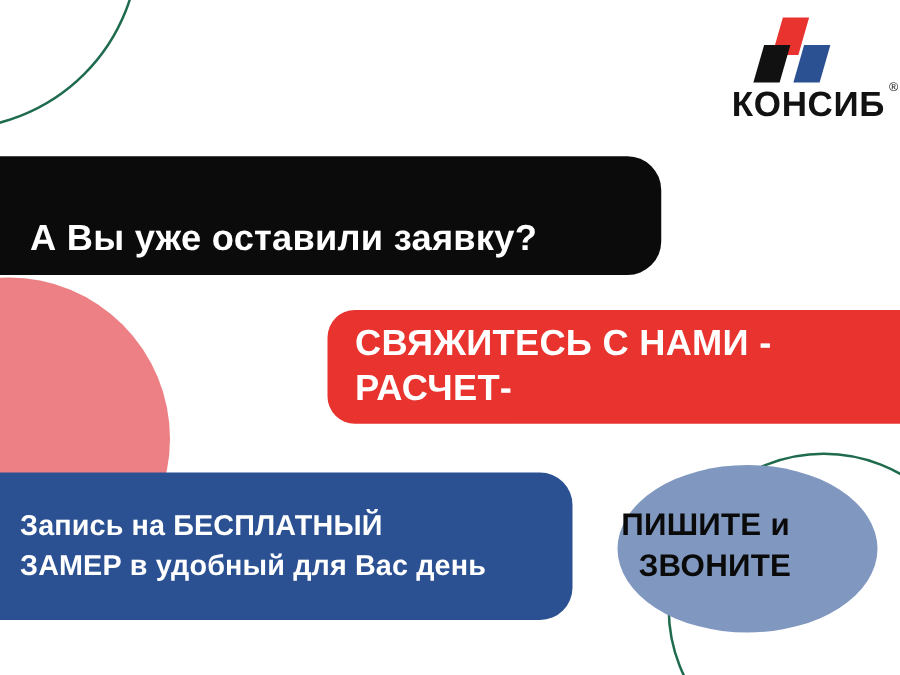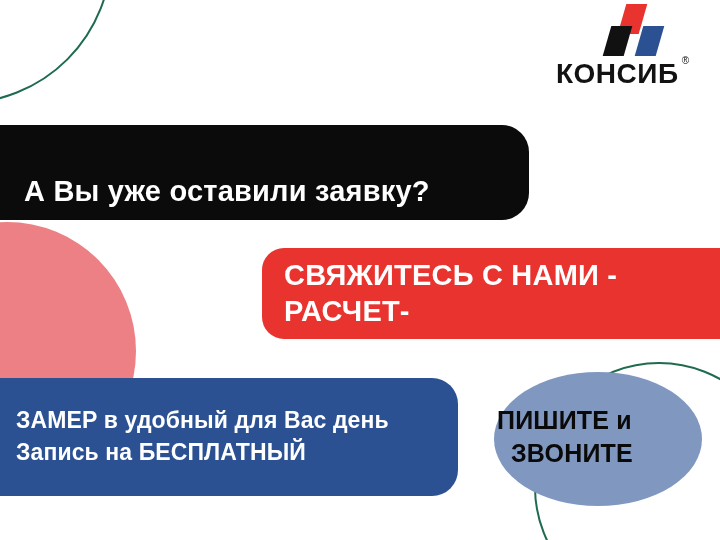--- a/index.html
+++ b/index.html
@@ -53,23 +53,23 @@
     width: 208px;
     height: 134px;
     background: #8098c0;
     border-radius: 50%;
   }
 
   
   .logo-block {
     position: absolute;
     right: 12px;
-    top: 4px;
+    top: 14px;
     width: 152px;
-    text-align: left;
+    text-align: right;
   }
   .logo-mark {
     position: relative;
     width: 70px;
     height: 52px;
     margin: 0 auto 4px auto;
   }
   .logo-mark i {
     position: absolute;
     display: block;
@@ -233,22 +233,22 @@
   </div>
 
   <div class="banner banner-red">
     <div class="btext">
       <div>СВЯЖИТЕСЬ С НАМИ - РАСЧЕТ-</div>
     </div>
   </div>
 
   <div class="banner banner-blue">
     <div class="btext">
+      <div>Запись на БЕСПЛАТНЫЙ</div>
       <div>ЗАМЕР в удобный для Вас день</div>
-      <div>Запись на БЕСПЛАТНЫЙ</div>
     </div>
   </div>
 
   <div class="callout-circle-text">
     <div>ПИШИТЕ и</div>
     <div class="line2">ЗВОНИТЕ</div>
   </div>
 
   <div class="watermark">
     <div class="wm-dots">

